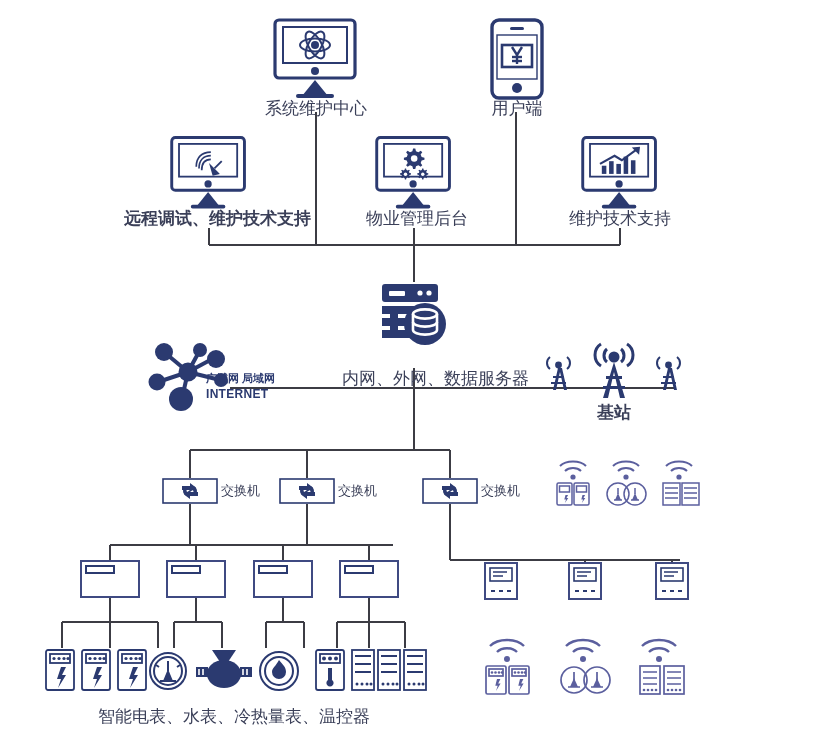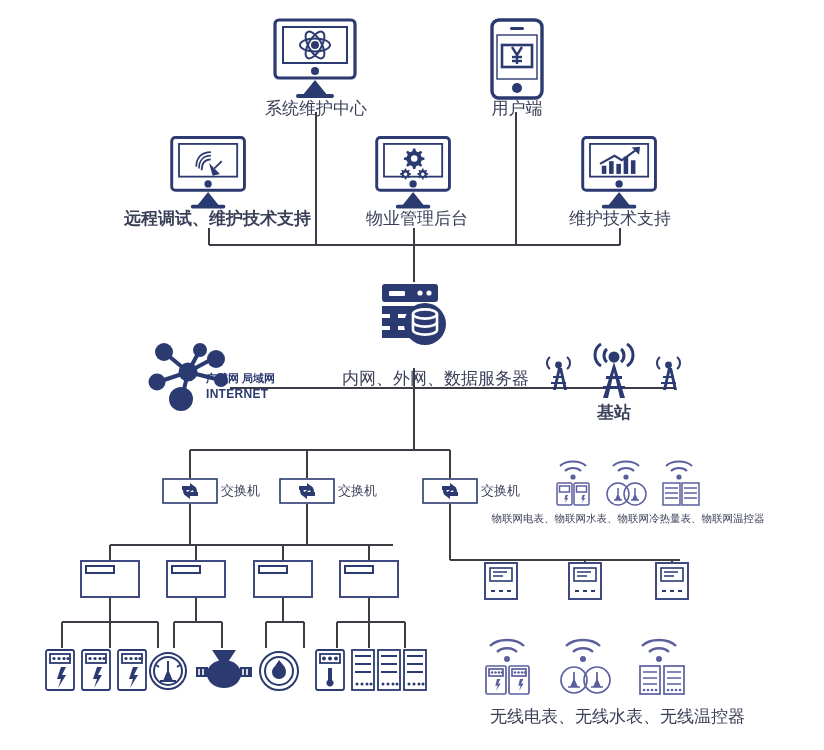--- a/index.html
+++ b/index.html
@@ -329,21 +329,20 @@
       </g>
 
       <g fill="none" stroke="#5b5f9e" stroke-width="1.5">
         <rect x="111" y="31" width="17" height="22"></rect>
         <path d="M113 36 h13 M113 41 h13 M113 46 h13"></path>
         <rect x="130" y="31" width="17" height="22"></rect>
         <path d="M132 36 h13 M132 41 h13 M132 46 h13"></path>
       </g>
     </svg>
   </div>
-  <div class="lbl sm" style="left:478px;top:512px;width:300px;">物联网电表、物联网水表、物联网冷热量表、物联网温控器</div>
 
   <div class="node" style="left:80px;top:560px;">
     <svg width="60" height="38" viewBox="0 0 60 38">
       <rect x="1" y="1" width="58" height="36" fill="#fff" stroke="#3f4a82" stroke-width="2"></rect>
       <rect x="6" y="6" width="28" height="7" fill="#fff" stroke="#2b3a70" stroke-width="2"></rect>
     </svg>
   </div>
   <div class="node" style="left:166px;top:560px;">
     <svg width="60" height="38" viewBox="0 0 60 38">
       <rect x="1" y="1" width="58" height="36" fill="#fff" stroke="#3f4a82" stroke-width="2"></rect>
@@ -483,20 +482,21 @@
           <circle cx="344" cy="36" r="1.5"></circle>
         <circle cx="349" cy="36" r="1.5"></circle>
           <circle cx="353" cy="36" r="1.5"></circle>
         <circle cx="365" cy="36" r="1.5"></circle>
           <circle cx="370" cy="36" r="1.5"></circle>
         <circle cx="375" cy="36" r="1.5"></circle>
           <circle cx="379" cy="36" r="1.5"></circle>
       </g>
     </svg>
   </div>
+  <div class="lbl" style="left:94px;top:706px;width:280px;">智能电表、水表、冷热量表、温控器</div>
 
   <div class="node" style="left:480px;top:630px;">
     <svg width="220" height="66" viewBox="0 0 220 66">
 
       <g stroke="#5b5f9e" stroke-width="2.4" fill="none">
         <path d="M10 16 C18 8 36 8 44 16"></path>
           <path d="M17 22 C22 17 32 17 37 22"></path>
         <path d="M86 16 C94 8 112 8 120 16"></path>
           <path d="M93 22 C98 17 108 17 113 22"></path>
         <path d="M162 16 C170 8 188 8 196 16"></path>
@@ -549,15 +549,14 @@
           <circle cx="168" cy="60" r="1.3"></circle>
         <circle cx="172" cy="60" r="1.3"></circle>
           <circle cx="176" cy="60" r="1.3"></circle>
         <circle cx="188" cy="60" r="1.3"></circle>
           <circle cx="192" cy="60" r="1.3"></circle>
         <circle cx="196" cy="60" r="1.3"></circle>
           <circle cx="200" cy="60" r="1.3"></circle>
       </g>
     </svg>
   </div>
-  <div class="lbl" style="left:490px;top:706px;width:220px;">无线电表、无线水表、无线温控器</div>
 
 </div>
 
 </body></html>

